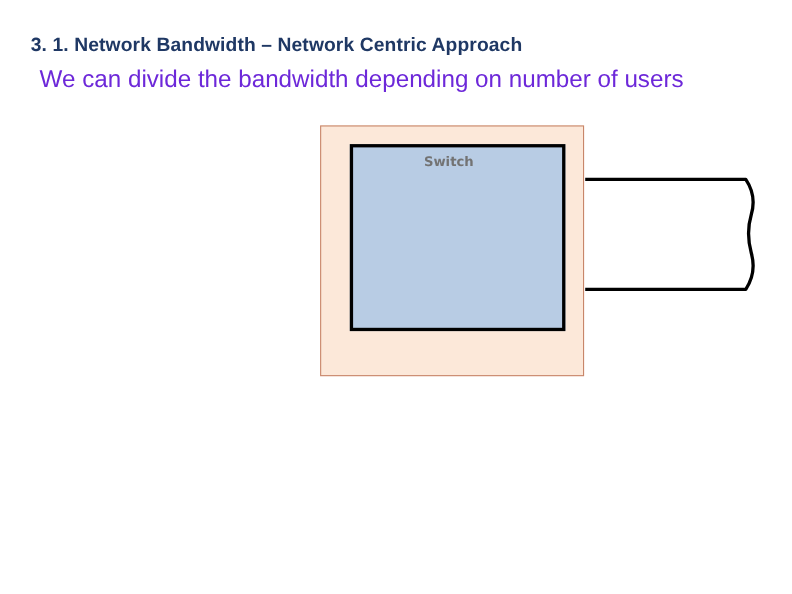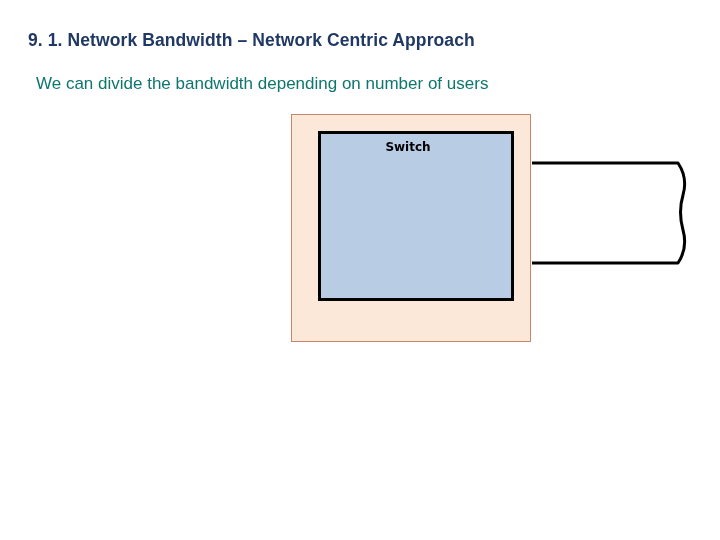--- a/index.html
+++ b/index.html
@@ -26,24 +26,24 @@
     top: 30px;
     font-size: 17.5px;
     font-weight: bold;
     color: #1f3864;
     letter-spacing: 0.1px;
     white-space: nowrap;
   }
   .body-text {
     position: absolute;
     left: 36px;
-    top: 72px;
+    top: 56px;
     width: 660px;
-    font-size: 17px;
-    color: #0f766e;
+    font-size: 22px;
+    color: #6d28d9;
     line-height: 1.42;
   }
   .body-text .line2 {
     display: block;
   }
 
   
   .diagram {
     position: absolute;
     left: 0; top: 0;
@@ -72,37 +72,37 @@
     box-sizing: border-box;
   }
   .switch-label {
     position: absolute;
     left: 318px;
     top: 140px;
     width: 180px;
     text-align: center;
     font-size: 12px;
     font-weight: bold;
-    color: #000000;
+    color: #737373;
     font-family: "DejaVu Sans", sans-serif;
   }
   .pipe {
     position: absolute;
     left: 531px;
     top: 160px;
     width: 158px;
     height: 106px;
   }
 </style>
 </head>
 <body>
 
 <div class="slide">
 
-  <div class="slide-title">9. 1. Network Bandwidth – Network Centric Approach</div>
+  <div class="slide-title">3. 1. Network Bandwidth – Network Centric Approach</div>
 
   <div class="body-text">
     <span>We can divide the bandwidth depending on number of users</span>
   </div>
 
   <div class="diagram">
 
     <div class="outer-box"></div>
 
     <div class="switch-box"></div>

